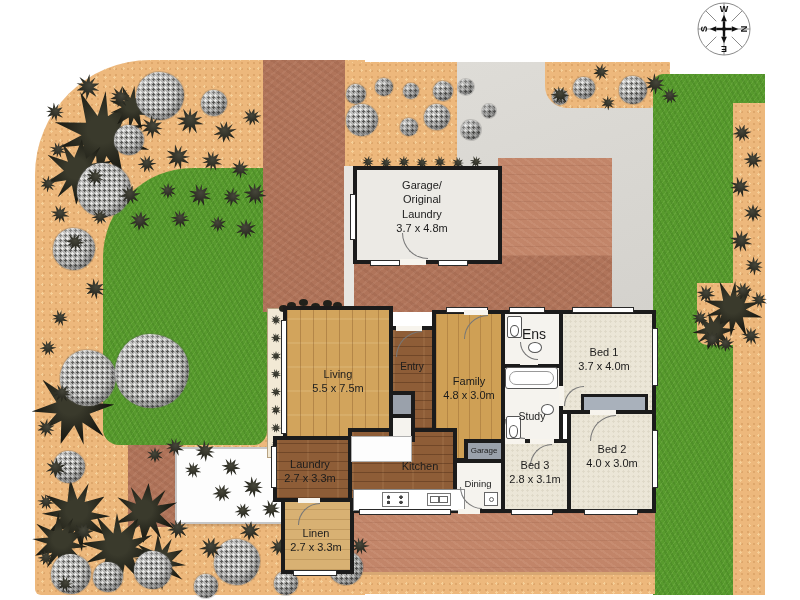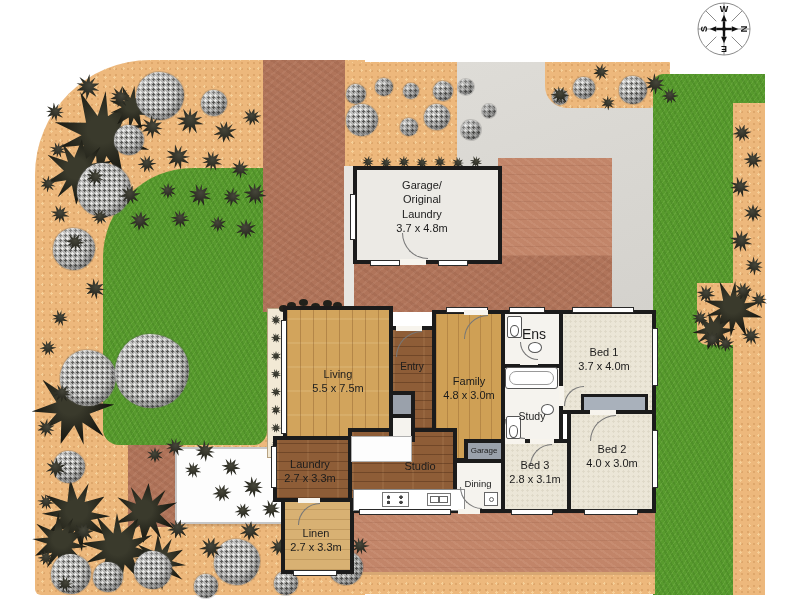--- a/index.html
+++ b/index.html
@@ -334,21 +334,21 @@
       <div>Bed 3</div>
       <div>2.8 x 3.1m</div>
     </div>
     <div class="room-label" style="left: 478px; top: 484px; font-size: 9.5px;">
       <div>Dining</div>
     </div>
     <div class="room-label" style="left: 484px; top: 451px; font-size: 8px;">
       <div>Garage</div>
     </div>
     <div class="room-label" style="left: 420px; top: 466px;">
-      <div>Studio</div>
+      <div>Kitchen</div>
     </div>
     <div class="room-label" style="left: 310px; top: 471px;">
       <div>Laundry</div>
       <div>2.7 x 3.3m</div>
     </div>
     <div class="room-label" style="left: 316px; top: 540px;">
       <div>Linen</div>
       <div>2.7 x 3.3m</div>
     </div>
     <svg id="compass" width="800" height="600">

